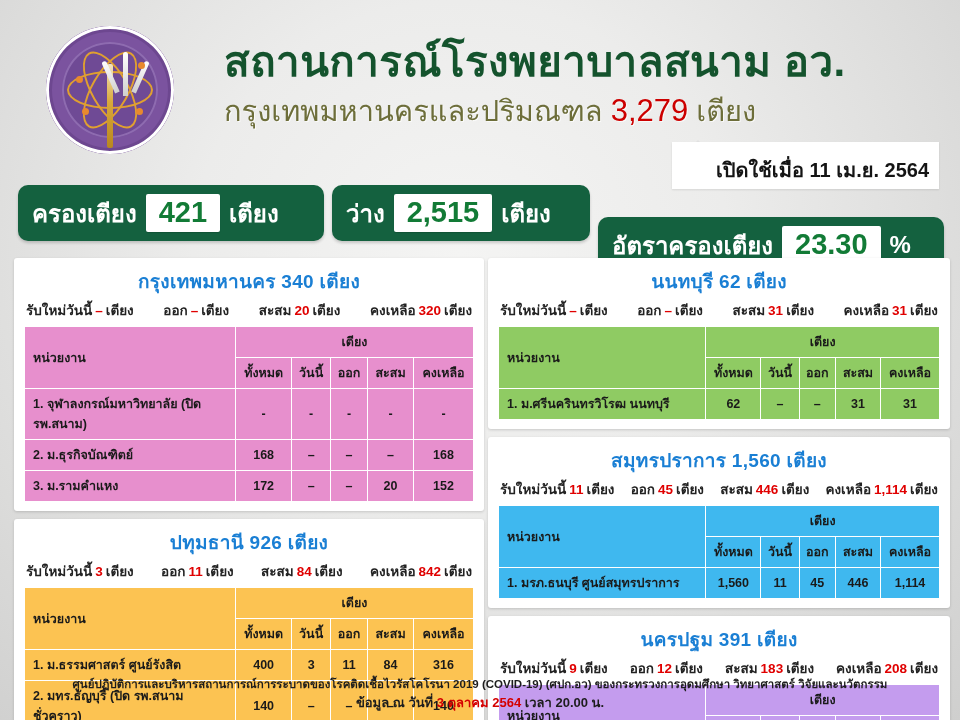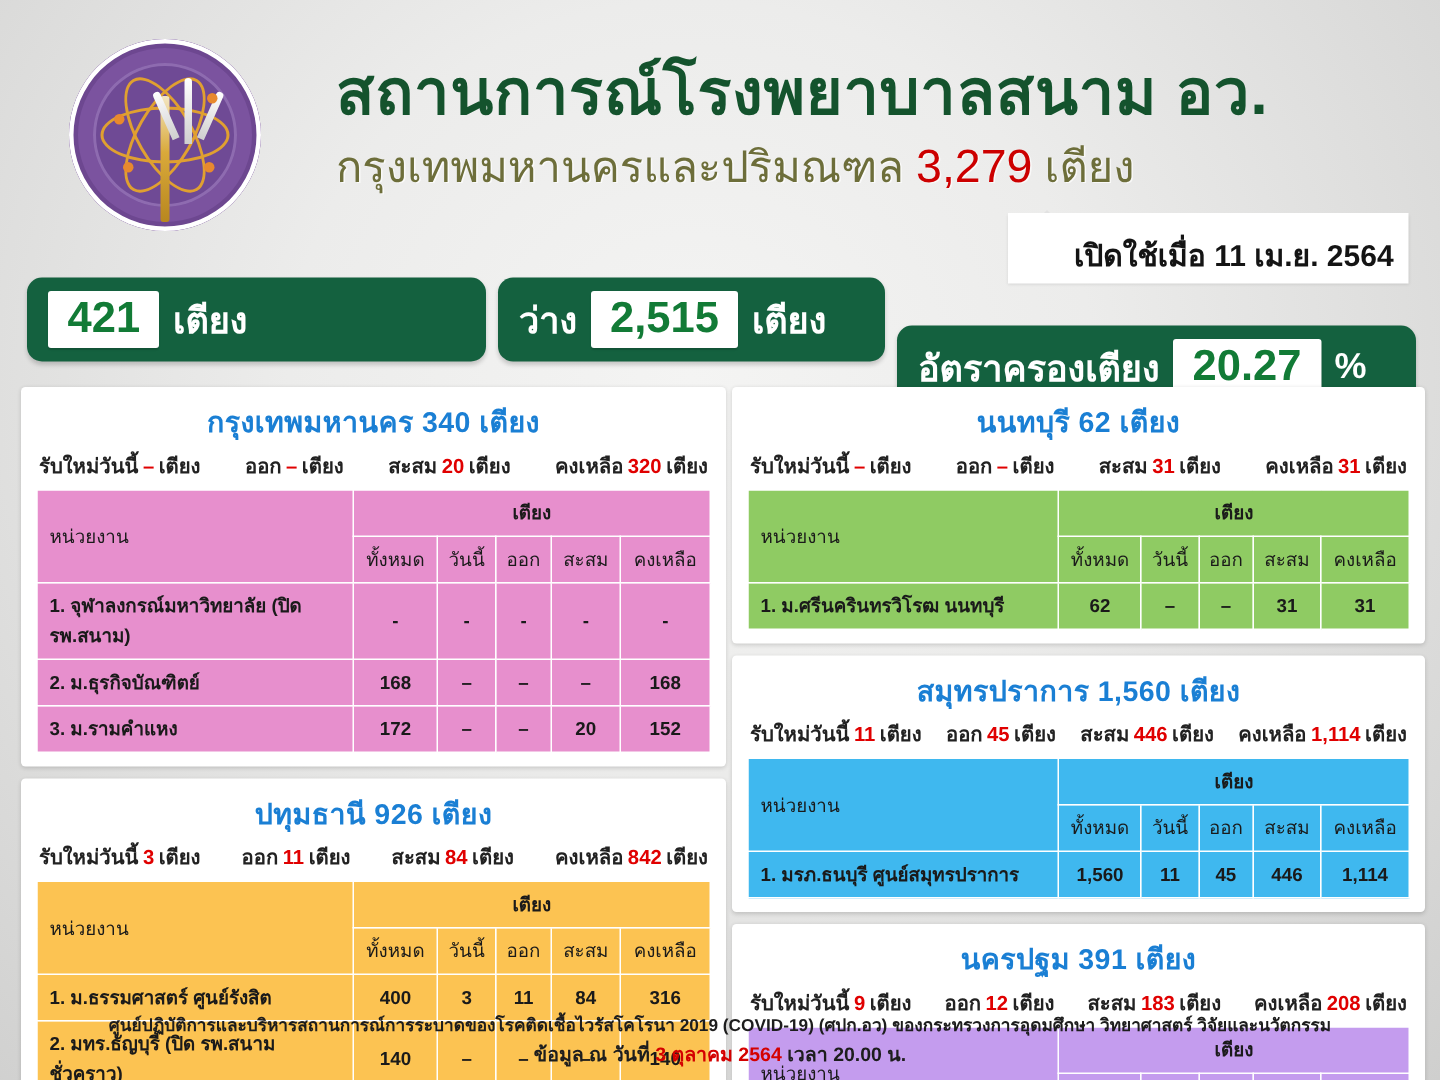--- a/index.html
+++ b/index.html
@@ -131,21 +131,21 @@
   table.beds {
     width:100%; border-collapse:collapse;
     font-size:12.5px; font-weight:bold; color:#1a1a1a;
   }
   table.beds th, table.beds td {
     border:1px solid #ffffff; padding:5px 4px; text-align:center;
   }
   table.beds th.unit, table.beds td.unit {
     text-align:left; padding-left:8px; width:47%;
   }
-  table.beds th { font-weight:normal; }
+  table.beds th { font-weight:bold; }
   table.beds .th-beds { font-weight:bold; }
 
   
   .t-pink   th, .t-pink   td { background:#e78fcd; }
   .t-orange th, .t-orange td { background:#fcc košík; }
   .t-orange th, .t-orange td { background:#fcc352; }
   .t-green  th, .t-green  td { background:#8fcb63; }
   .t-blue   th, .t-blue   td { background:#3fb8ef; }
   .t-purple th, .t-purple td { background:#c49cee; }
 
@@ -191,31 +191,32 @@
   <div class="house-icon">
     <div class="roof"></div>
     <div class="body"></div>
     <div class="door"></div>
   </div>
   <div class="open-badge">เปิดใช้เมื่อ 11 เม.ย. 2564</div>
 </div>
 
 <div class="stats">
   <div class="stat" id="stat-occupied">
+    <span>ครองเตียง</span>
     <span class="val">421</span>
     <span>เตียง</span>
   </div>
   <div class="stat" id="stat-free">
     <span>ว่าง</span>
     <span class="val">2,515</span>
     <span>เตียง</span>
   </div>
   <div class="stat" id="stat-rate">
     <span>อัตราครองเตียง</span>
-    <span class="val">20.27</span>
+    <span class="val">23.30</span>
     <span>%</span>
   </div>
 </div>
 
 <div class="col col-left" id="col-left">
     <div class="card">
       <div class="card-title">กรุงเทพมหานคร  340  เตียง</div>
       <div class="card-sub">
         <span><span class="lbl">รับใหม่วันนี้</span><span class="num">–</span><span>เตียง</span></span>
         <span><span class="lbl">ออก</span><span class="num">–</span><span>เตียง</span></span>

